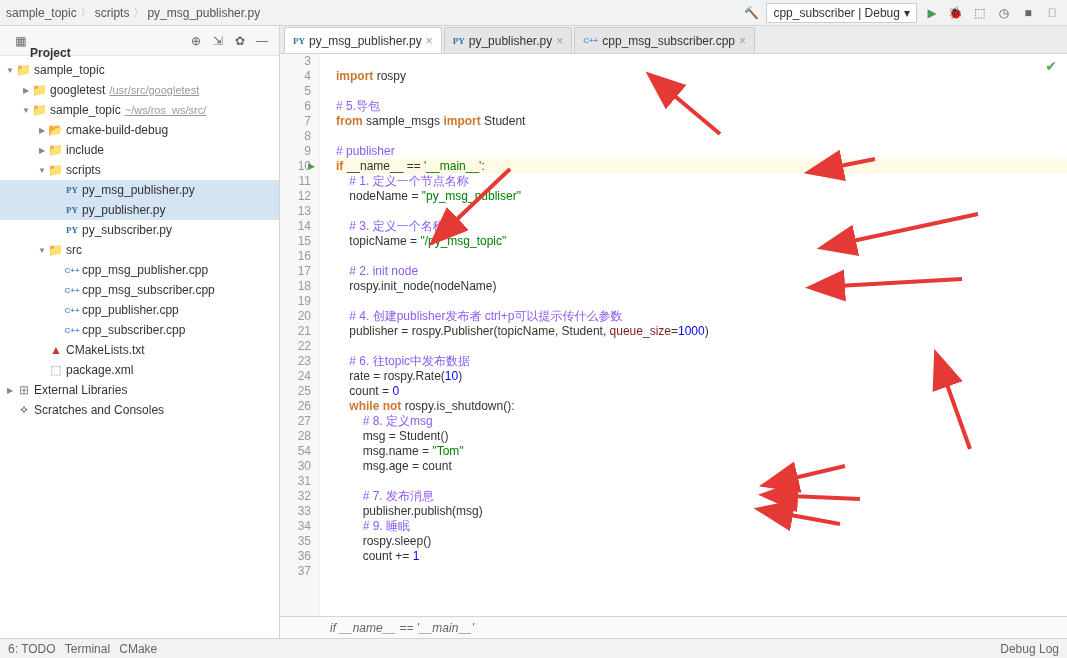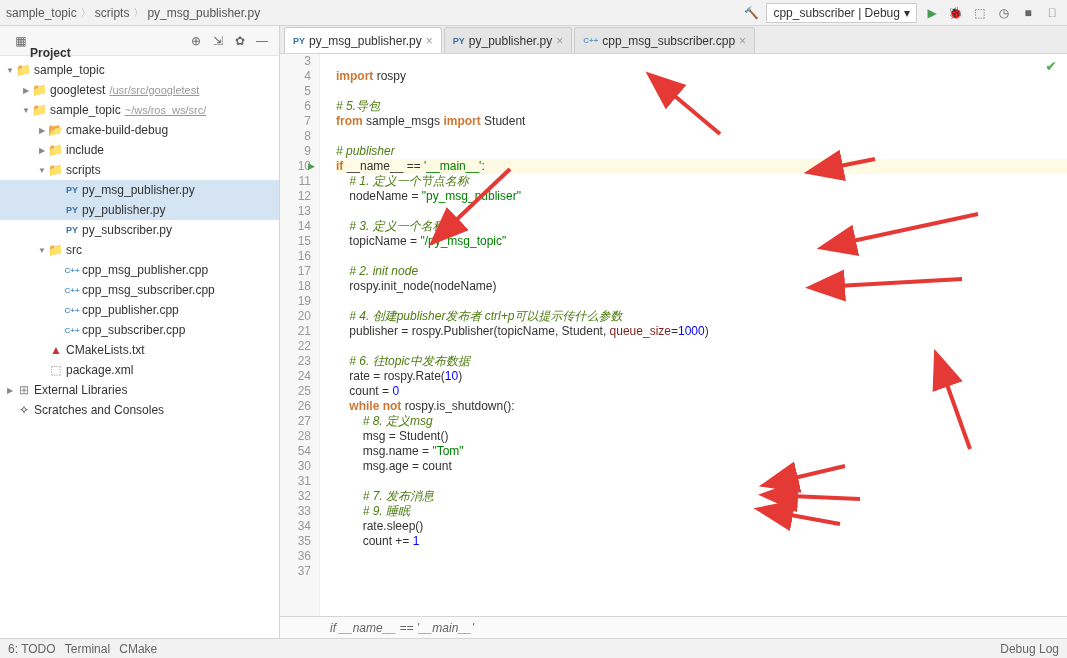--- a/index.html
+++ b/index.html
@@ -21,41 +21,41 @@
 .sidebar-header .icon-btn { margin-left: 4px; }
 .tree { flex: 1; overflow: auto; padding: 4px 0; }
 .tree-item { display: flex; align-items: center; height: 20px; padding-right: 6px; white-space: nowrap; }
 .tree-item.selected { background: #d5e4f3; }
 .tree-item .indent { display: inline-block; }
 .tree-item .arrow { width: 12px; display: inline-block; text-align: center; color: #888; font-size: 8px; }
 .tree-item .ico { width: 16px; display: inline-flex; align-items: center; justify-content: center; margin-right: 2px; }
 .tree-item .label { color: #333; }
 .tree-item .hint { color: #999; margin-left: 4px; font-size: 11px; text-decoration: underline; }
 .ico-folder { color: #d9a34a; }
-.ico-py { color: #3572A5; font-size: 9px; font-weight: bold; }
+.ico-py { color: #3572A5; font-size: 9px; font-weight: bold; font-family: Liberation Serif, serif; }
 .ico-cpp { color: #659ad2; font-size: 8px; font-weight: bold; }
 .ico-cmake { color: #cc3333; }
 .ico-xml { color: #888; }
 .ico-lib { color: #888; }
 
 .editor-area { flex: 1; display: flex; flex-direction: column; min-width: 0; }
 .tabs { height: 28px; display: flex; align-items: flex-end; border-bottom: 1px solid #d4d4d4; background: #ececec; padding-left: 4px; }
 .tab { height: 26px; display: flex; align-items: center; padding: 0 8px; gap: 4px; background: #e5e5e5; border: 1px solid #ccc; border-bottom: none; margin-right: 2px; border-radius: 3px 3px 0 0; }
 .tab.active { background: #fff; }
 .tab .close { color: #999; font-size: 12px; }
 
 .code-container { flex: 1; display: flex; overflow: hidden; font-family: "JetBrains Mono", Consolas, monospace; font-size: 12px; position: relative; }
 .gutter { width: 40px; background: #f7f7f7; color: #999; text-align: right; padding-right: 8px; border-right: 1px solid #eee; }
 .gutter div { height: 15px; line-height: 15px; }
 .code { flex: 1; padding-left: 16px; position: relative; }
 .code-line { height: 15px; line-height: 15px; white-space: pre; }
 .kw { color: #cc7832; font-weight: bold; }
 .str { color: #008000; font-weight: normal; }
 .num { color: #0000ff; }
-.cmt { color: #4d7c0f; font-style: italic; }
+.cmt { color: #8b5cf6; }
 .fn { color: #7f1d1d; }
 .line-hilite { background: #fffae3; }
 .run-gutter { position: absolute; left: -12px; color: #499c54; font-size: 9px; }
 
 .breadcrumb-bar { height: 22px; border-top: 1px solid #d4d4d4; display: flex; align-items: center; padding-left: 50px; color: #666; font-style: italic; background: #fafafa;}
 .statusbar { height: 20px; border-top: 1px solid #d4d4d4; display: flex; align-items: center; padding: 0 8px; background: #f2f2f2; font-size: 11px; color: #666; }
 .statusbar .spacer { flex: 1; }
 
 .arrow-annot { position: absolute; pointer-events: none; }
 
@@ -292,22 +292,23 @@
           <div class="code-line">    <span class="cmt"># 6. 往topic中发布数据</span></div>
           <div class="code-line">    rate = rospy.Rate(<span class="num">10</span>)</div>
           <div class="code-line">    count = <span class="num">0</span></div>
           <div class="code-line">    <span class="kw">while not</span> rospy.is_shutdown():</div>
           <div class="code-line">        <span class="cmt"># 8. 定义msg</span></div>
           <div class="code-line">        msg = Student()</div>
           <div class="code-line">        msg.name = <span class="str">"Tom"</span></div>
           <div class="code-line">        msg.age = count</div>
           <div class="code-line"></div>
           <div class="code-line">        <span class="cmt"># 7. 发布消息</span></div>
+          <div class="code-line">        publisher.publish(msg)</div>
           <div class="code-line">        <span class="cmt"># 9. 睡眠</span></div>
-          <div class="code-line">        rate.sleep()</div>
+          <div class="code-line">        rospy.sleep()</div>
           <div class="code-line">        count += <span class="num">1</span></div>
           <div class="code-line"></div>
         </div>
       <svg id="annot" class="arrow-annot" style="left:0;top:0;width:100%;height:100%">
           <defs>
             <marker id="ah" markerWidth="12" markerHeight="12" refX="2" refY="4" orient="auto">
               <path d="M0,0 L0,8 L10,4 z" fill="#e53935"></path>
             </marker>
           </defs>
           <line x1="440" y1="80" x2="390" y2="38" stroke="#e53935" stroke-width="4" marker-end="url(#ah)"></line>

